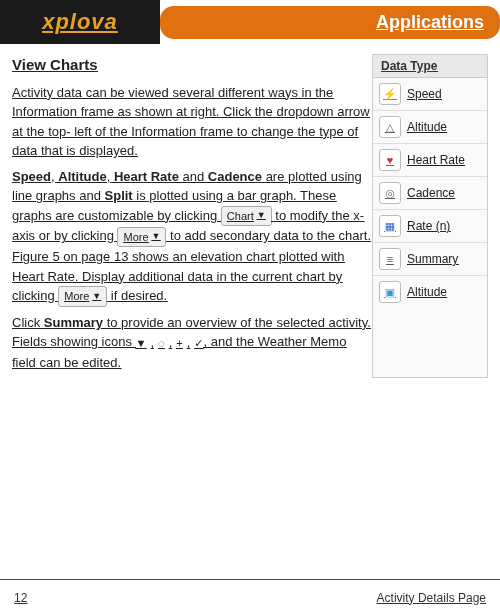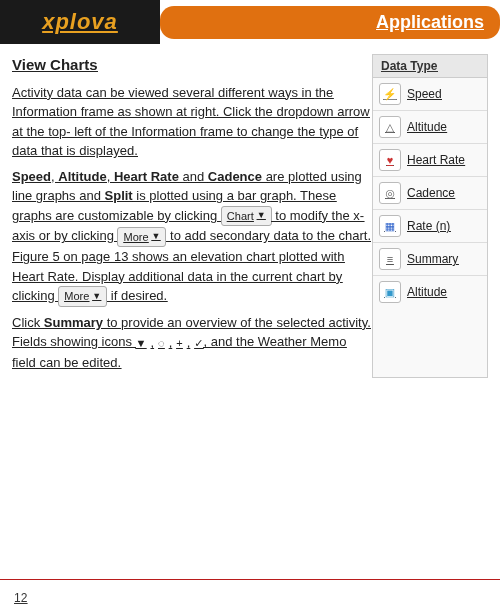--- a/index.html
+++ b/index.html
@@ -257,13 +257,14 @@
     </div>
     <div class="sidebar-item">
       <div class="sidebar-icon icon-picture">▣</div>
       <span>Altitude</span>
     </div>
   </div>
 </div>
 
 <div class="footer">
   <span>12</span>
+  <span>Activity Details Page</span>
 </div>
 
 </body></html>

